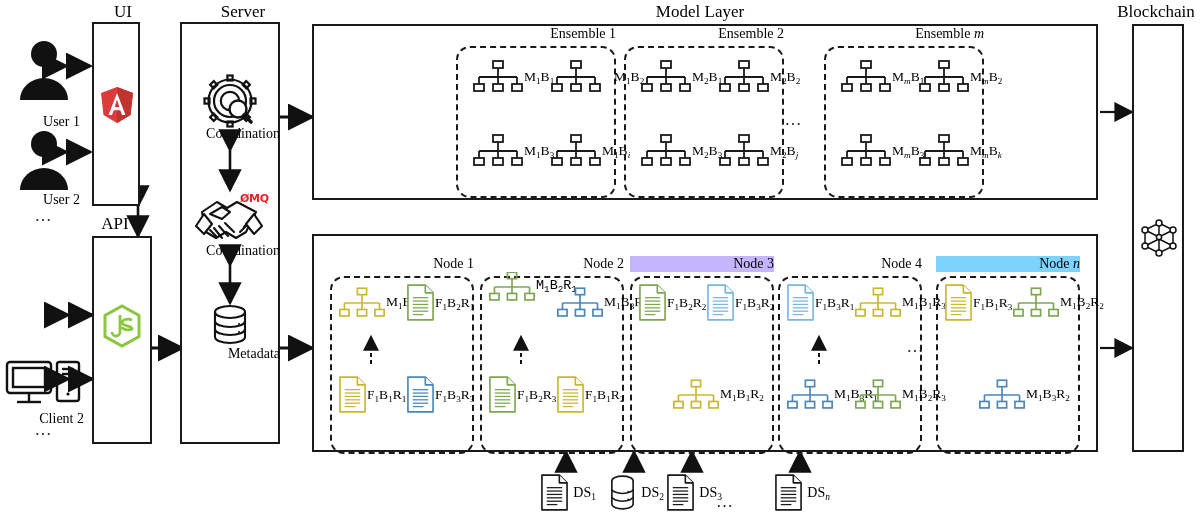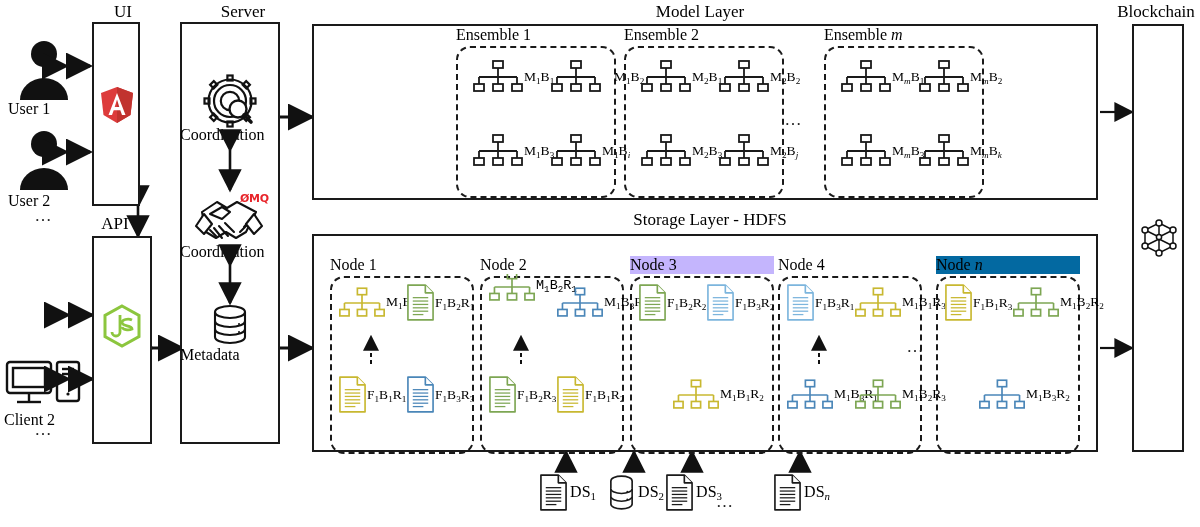--- a/index.html
+++ b/index.html
@@ -1,20 +1,20 @@
 <!DOCTYPE html>
 <html><head>
 <meta charset="utf-8">
 <style>
   html,body{margin:0;padding:0;background:#fff;}
   body{font-family:"Liberation Serif", serif;color:#000;}
   #root{position:relative;width:1200px;height:527px;overflow:hidden;background:#fff;}
   .abs{position:absolute;}
   .ttl{font-size:17px;text-align:center;white-space:nowrap;}
-  .lbl{font-size:16px;text-align:left;white-space:nowrap;}
+  .lbl{font-size:14px;text-align:right;white-space:nowrap;}
   .lbl-sm{font-size:13.5px;text-align:center;white-space:nowrap;}
   .box{border:2px solid #1a1a1a;background:#fff;box-sizing:border-box;}
   .dbox{border:2px dashed #1a1a1a;border-radius:14px;box-sizing:border-box;background:transparent;}
   sub{font-size:.68em;vertical-align:-0.28em;}
   .it{font-style:italic;}
   .dots{font-size:17px;letter-spacing:2px;color:#222;white-space:nowrap;}
   svg{display:block;overflow:visible;}
   .person{fill:#111;}
   .mono-red{color:#e8242a;font-family:"DejaVu Sans",sans-serif;font-weight:bold;font-size:11px;letter-spacing:-.3px;}
   .cellwrap{position:absolute;display:flex;flex-direction:row;align-items:center;}
@@ -23,28 +23,27 @@
 </head>
 <body>
 
 <div id="root">
 
   <div class="abs ttl" style="left:88px;top:2px;width:70px;">UI</div>
   <div class="abs ttl" style="left:600px;top:2px;width:200px;">Model Layer</div>
   <div class="abs ttl" style="left:178px;top:2px;width:130px;">Server</div>
   <div class="abs ttl" style="left:1108px;top:2px;width:96px;">Blockchain</div>
   <div class="abs ttl" style="left:92px;top:214px;width:46px;">API</div>
-  <div class="abs ttl" style="left:600px;top:210px;width:220px;">Storage Layer - HDFS</div>
 
   <div class="abs" style="left:8px;top:38px;width:72px;">
     <svg width="72" height="62" viewBox="0 0 72 62">
       <circle cx="36" cy="16" r="13" class="person"></circle>
       <path d="M12 62 a24 22 0 0 1 48 0 z" class="person"></path>
     </svg>
-    <div class="lbl" style="margin-top:0;">User 1</div>
+    <div class="lbl" style="margin-top:14px;">User 1</div>
   </div>
 
   <div class="abs" style="left:8px;top:128px;width:72px;">
     <svg width="72" height="62" viewBox="0 0 72 62">
       <circle cx="36" cy="16" r="13" class="person"></circle>
       <path d="M12 62 a24 22 0 0 1 48 0 z" class="person"></path>
     </svg>
     <div class="lbl" style="margin-top:2px;">User 2</div>
   </div>
   <div class="abs dots" style="left:8px;top:206px;width:72px;text-align:center;">…</div>
@@ -584,21 +583,21 @@
           <line x1="45" y1="17" x2="45" y2="24"></line>
           <rect x="2" y="24" width="10" height="7"></rect>
           <rect x="21" y="24" width="10" height="7"></rect>
           <rect x="40" y="24" width="10" height="7"></rect>
         </svg>
         <div class="lbl-sm">M<sub>1</sub>B<sub>2</sub>R<sub>3</sub></div>
       </div>
       <svg class="abs" width="20" height="34" style="left: 809px; top: 332px;">
         <line x1="10" y1="32" x2="10" y2="4" stroke="#111" stroke-width="2" stroke-dasharray="4 3" marker-end="url(#ahs)"></line>
       </svg>
-      <div class="abs lbl" style="left: 936px; top: 256px; width: 144px; background: #0369a1; z-index: 3;">Node <span class="it">n</span></div>
+      <div class="abs lbl" style="left: 936px; top: 256px; width: 144px; background: #7dd3fc; z-index: 3;">Node <span class="it">n</span></div>
       <div class="abs dbox" style="left: 936px; top: 276px; width: 144px; height: 178px;"></div>
       <div class="cellwrap" style="left: 944px; top: 284px; width: 66px;">
         <svg width="29" height="37" viewBox="0 0 30 38" fill="#fff" stroke="#c8b830" stroke-width="1.7" stroke-linejoin="round" style="margin: 0px auto;">
           <path d="M2 1 H20 L28 9 V37 H2 Z"></path>
           <path d="M20 1 V9 H28"></path>
           <g stroke-width="1.3">
             <line x1="7" y1="14" x2="23" y2="14"></line>
             <line x1="7" y1="17.5" x2="23" y2="17.5"></line>
             <line x1="7" y1="21" x2="23" y2="21"></line>
             <line x1="7" y1="24.5" x2="23" y2="24.5"></line>

